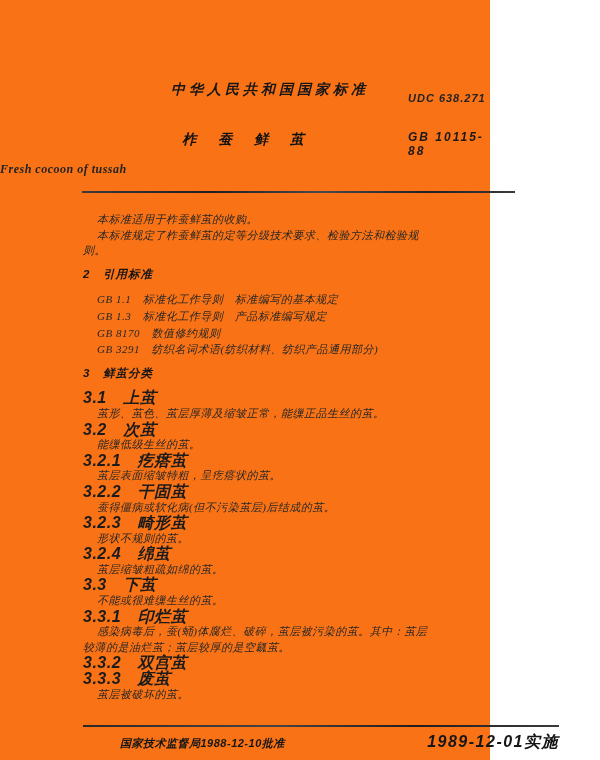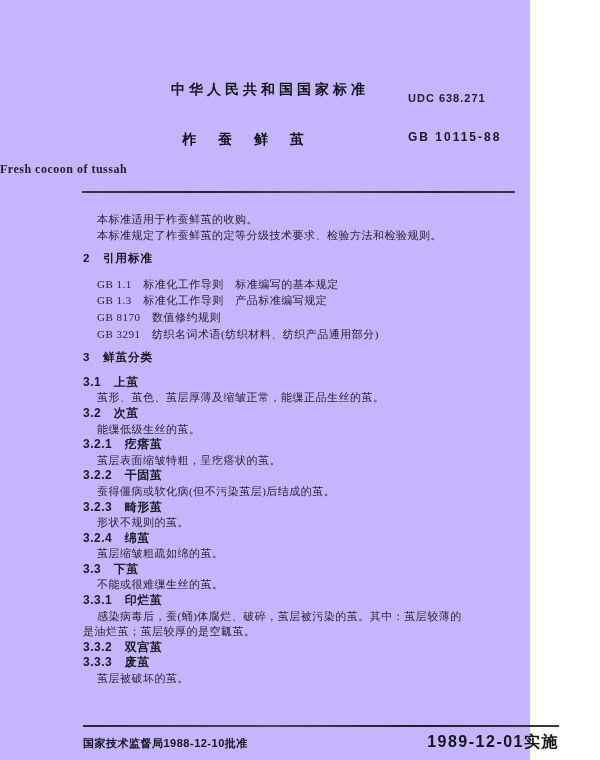--- a/index.html
+++ b/index.html
@@ -5,22 +5,23 @@
   html, body { margin: 0; padding: 0; }
   body {
     width: 600px; height: 760px;
     background: #ffffff;
     overflow: hidden;
     font-family: "Liberation Serif", serif;
     color: #222;
   }
   .page {
     position: relative;
-    width: 530px; height: 760px;
-    background: #c4b5fd;
+    width: 490px; height: 760px;
+    background: #f97316;
+    font-style: italic;
   }
   
   .hdr-std {
     position: absolute; top: 81px; left: 0; width: 540px;
     text-align: center;
     font-family: "Liberation Sans", sans-serif;
     font-weight: bold; font-size: 14px; letter-spacing: 4px;
     color: #151515;
   }
   .hdr-udc {
@@ -60,21 +61,21 @@
   }
   .line { font-size: 11px; line-height: 15.6px; }
   .h {
     font-family: "Liberation Sans", sans-serif;
     font-weight: bold; font-size: 11.5px; letter-spacing: 1px;
     color: #151515;
     margin: 8px 0 9px 0;
   }
   .sub {
     font-family: "Liberation Sans", sans-serif;
-    font-weight: bold; font-size: 12px; letter-spacing: 0.5px;
+    font-weight: bold; font-size: 16px; letter-spacing: 0.5px;
     color: #1b1b1b;
   }
   .p {
     font-family: "Liberation Serif", serif;
     text-indent: 14px; letter-spacing: 0.5px;
     color: #262626;
   }
   .ref {
     font-family: "Liberation Serif", serif;
     padding-left: 14px; letter-spacing: 0.5px; line-height: 16.6px;
@@ -85,21 +86,21 @@
     position: absolute; top: 725px; left: 83px; width: 476px;
   }
   .footer-rule {
     height: 2px; width: 100%;
     background: linear-gradient(90deg, #2a2a2a, #454545 40%, #1f1f1f 70%, #3a3a3a);
     margin-bottom: 5px;
   }
   .footer-row { display: flex; justify-content: space-between; align-items: baseline; }
   .footer-left {
     font-family: "Liberation Sans", sans-serif;
-    font-weight: bold; font-size: 11px; letter-spacing: 0.5px; color: #151515;
+    font-weight: bold; font-size: 11px; letter-spacing: 0.5px; color: #151515; margin-left: 37px;
   }
   .footer-right {
     font-family: "Liberation Sans", sans-serif;
     font-weight: bold; font-size: 16px; letter-spacing: 1.5px; color: #151515;
   }
 </style>
 </head>
 <body>
 
 <div class="page">

